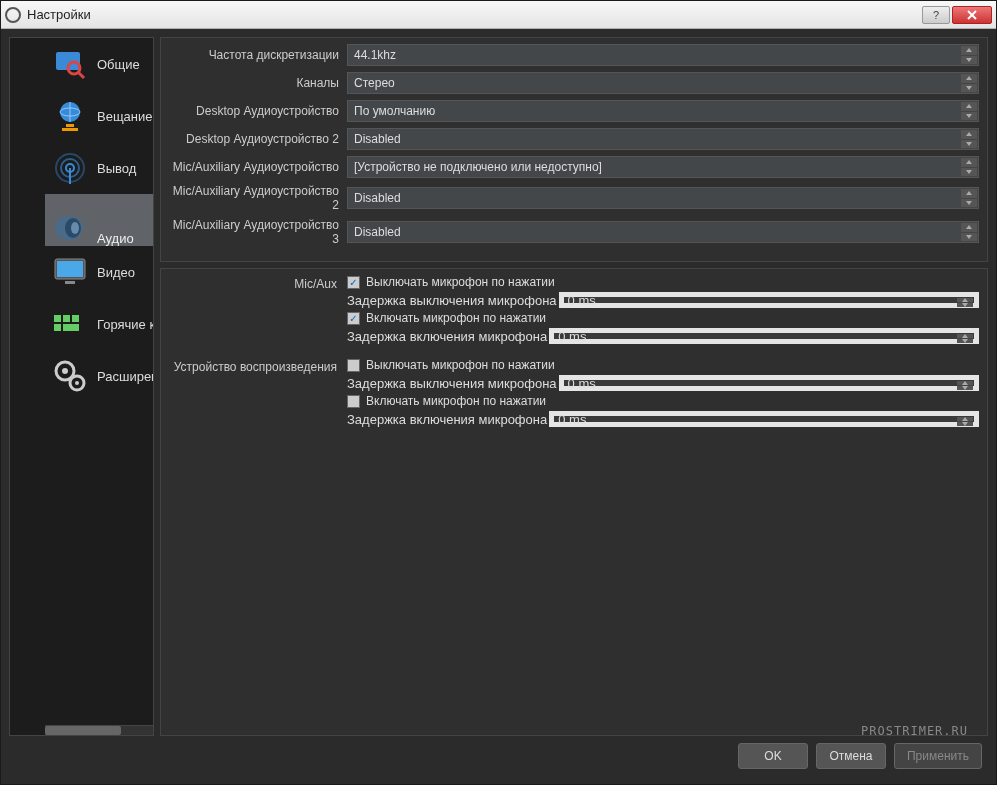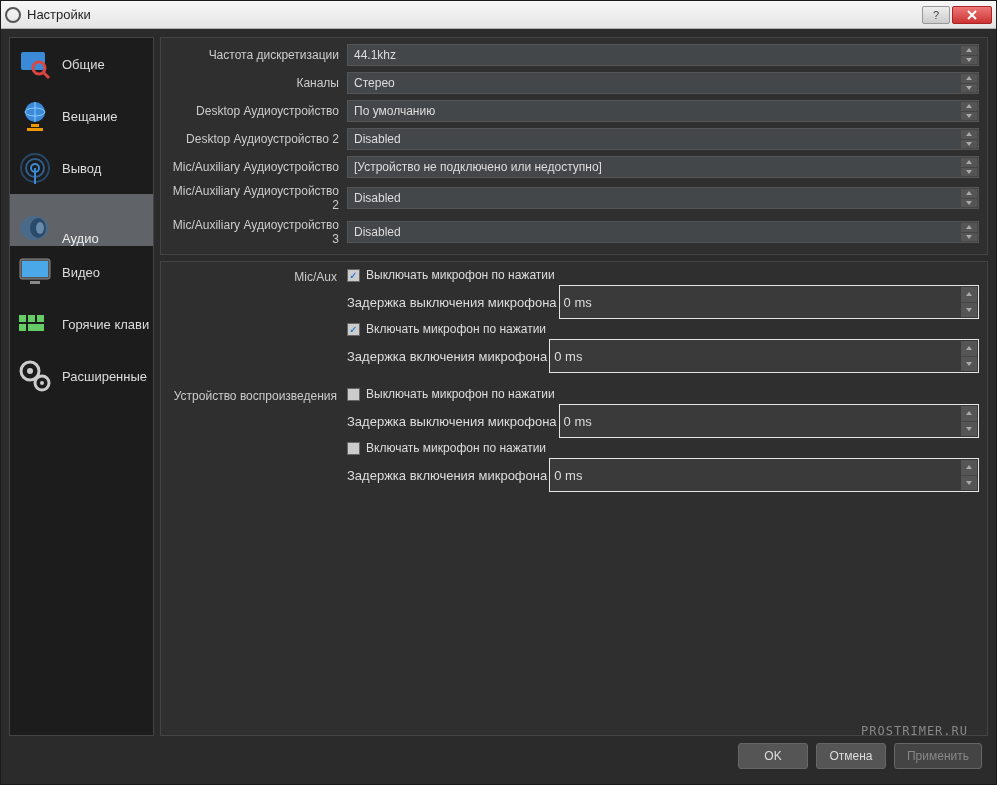--- a/index.html
+++ b/index.html
@@ -63,22 +63,23 @@
   flex: 1;
   display: flex;
   gap: 6px;
   min-height: 0;
 }
 .sidebar {
   width: 145px;
   background: #1c1c1c;
   border: 1px solid #444;
   display: flex;
-  flex-direction: row;
+  flex-direction: column;
   overflow: hidden;
+  padding-left: 35px;
 }
 .sidebar-items { flex: 1; }
 .sidebar-item {
   height: 52px;
   display: flex;
   align-items: center;
   padding: 0 6px;
   gap: 8px;
   color: #ddd;
   font-size: 13px;
@@ -120,21 +121,21 @@
 .settings-group {
   border: 1px solid #444;
   background: #2f2f2f;
   padding: 6px 8px 8px 8px;
 }
 .form-row {
   display: flex;
   align-items: center;
   margin-bottom: 6px;
 }
-.form-row:last-child { margin-bottom: 0; }
+.form-row:last-child { margin-bottom: 7px; }
 .form-label {
   width: 178px;
   text-align: right;
   padding-right: 8px;
   color: #ccc;
   font-size: 12px;
   flex-shrink: 0;
 }
 .form-select {
   flex: 1;
@@ -217,23 +218,23 @@
 .delay-row {
   display: flex;
   align-items: center;
   gap: 2px;
   color: #ddd;
   font-size: 13px;
 }
 .delay-label { flex-shrink: 0; }
 .delay-input {
   flex: 1;
-  height: 34px;
+  height: 16px;
   background: #3a3a3a;
-  border: 1px solid #e5e5e5;
+  border: 5px solid #e5e5e5;
   color: #ddd;
   padding: 0 4px;
   display: flex;
   align-items: center;
   position: relative;
 }
 .footer {
   height: 40px;
   display: flex;
   align-items: center;

